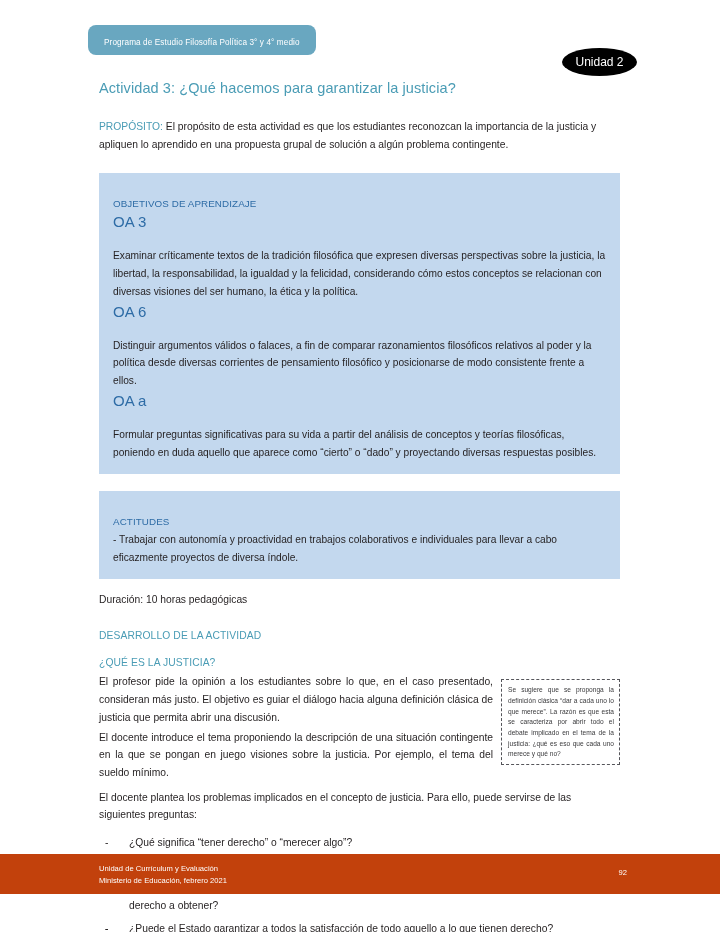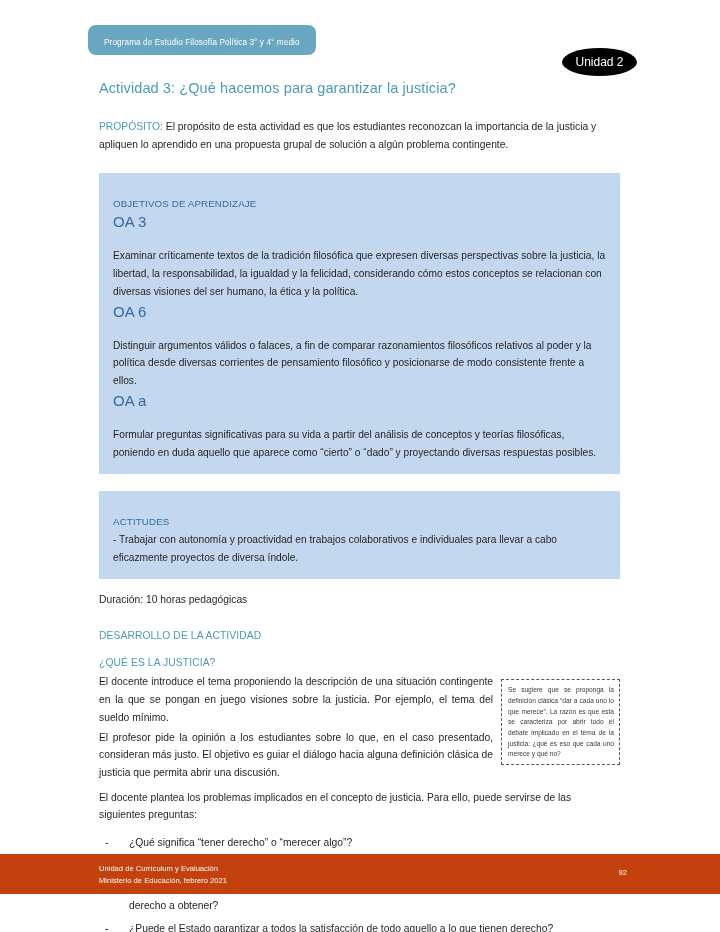--- a/index.html
+++ b/index.html
@@ -243,22 +243,22 @@
   </div>
 
   <div class="duracion">Duración: 10 horas pedagógicas</div>
 
   <div class="section-heading">DESARROLLO DE LA ACTIVIDAD</div>
   <div class="sub-heading">¿QUÉ ES LA JUSTICIA?</div>
 
   <div class="body-with-note">
     <div class="note-box">Se sugiere que se proponga la definición clásica “dar a cada uno lo que merece”. La razón es que esta se caracteriza por abrir todo el debate implicado en el tema de la justicia: ¿qué es eso que cada uno merece y qué no?</div>
     <div class="narrow-col">
+      <p class="just">El profesor pide la opinión a los estudiantes sobre lo que, en el caso presentado, consideran más justo. El objetivo es guiar el diálogo hacia alguna definición clásica de justicia que permita abrir una discusión.</p>
       <p class="just">El docente introduce el tema proponiendo la descripción de una situación contingente en la que se pongan en juego visiones sobre la justicia. Por ejemplo, el tema del sueldo mínimo.</p>
-      <p class="just">El profesor pide la opinión a los estudiantes sobre lo que, en el caso presentado, consideran más justo. El objetivo es guiar el diálogo hacia alguna definición clásica de justicia que permita abrir una discusión.</p>
     </div>
     <p class="full">El docente plantea los problemas implicados en el concepto de justicia. Para ello, puede servirse de las siguientes preguntas:</p>
   </div>
 
   <ul class="q-list">
     <li><span class="dash">-</span><span>¿Qué significa “tener derecho” o “merecer algo”?</span></li>
     <li><span class="dash">-</span><span>¿Cuándo tenemos derecho a algo?</span></li>
     <li><span class="dash">-</span><span>¿Cómo se puede establecer una medida que dé cuenta de aquellos bienes que toda persona tiene derecho a obtener?</span></li>
     <li><span class="dash">-</span></li>
     <li><span class="dash">-</span><span>¿Puede el Estado garantizar a todos la satisfacción de todo aquello a lo que tienen derecho?</span></li>

